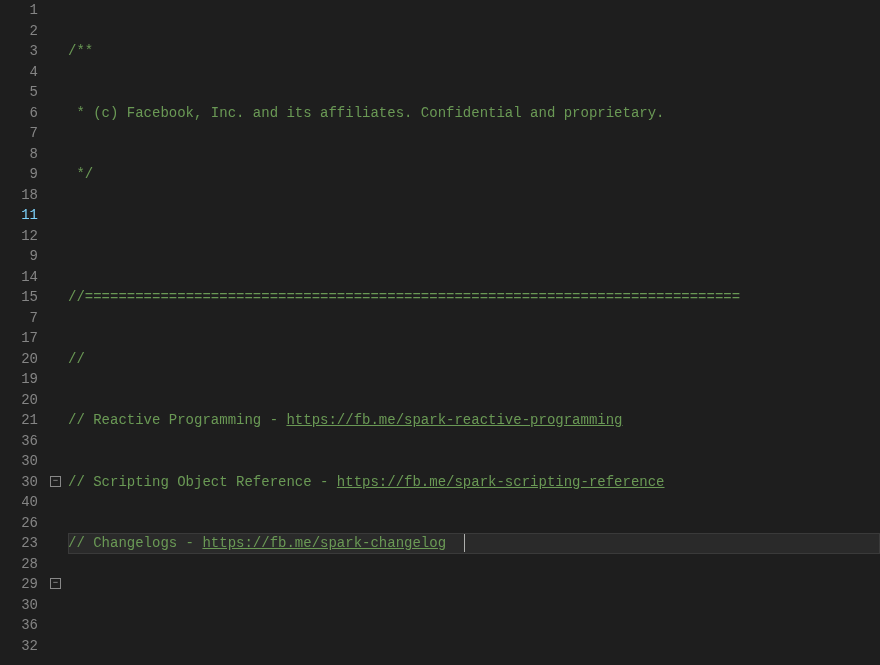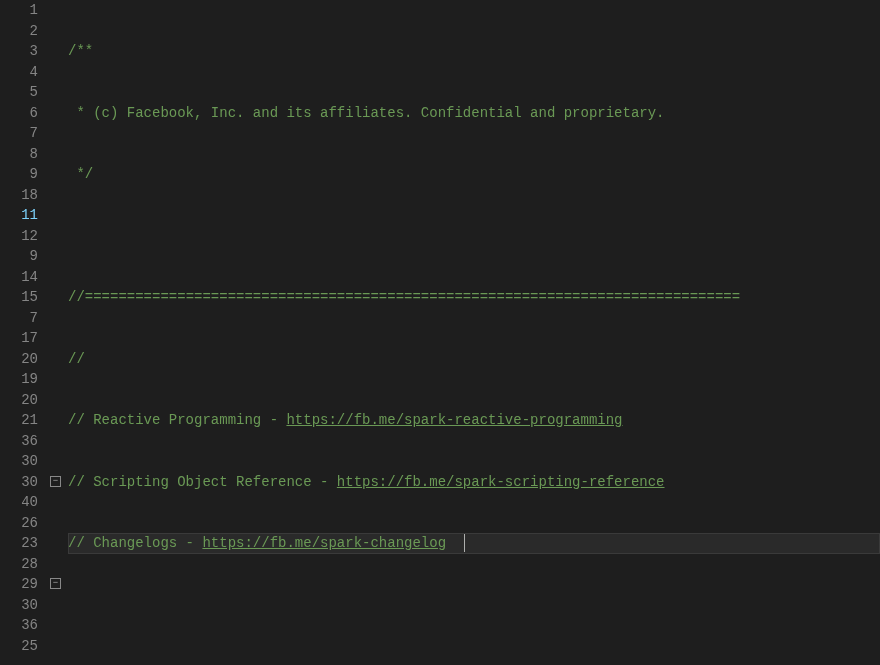--- a/index.html
+++ b/index.html
@@ -94,21 +94,21 @@
     <div class="ln">36</div>
     <div class="ln">30</div>
     <div class="ln">30</div>
     <div class="ln">40</div>
     <div class="ln">26</div>
     <div class="ln">23</div>
     <div class="ln">28</div>
     <div class="ln">29</div>
     <div class="ln">30</div>
     <div class="ln">36</div>
-    <div class="ln">25</div>
+    <div class="ln">32</div>
   </div>
 
   <div class="fold-gutter">
     <div class="fold-marker" style="top:476px;">−</div>
     <div class="fold-marker" style="top:578px;">−</div>
   </div>
 
   <div class="code">
     <div class="line"><span class="tok-c">/**</span></div>
     <div class="line"><span class="tok-c"> * (c) Facebook, Inc. and its affiliates. Confidential and proprietary.</span></div>

